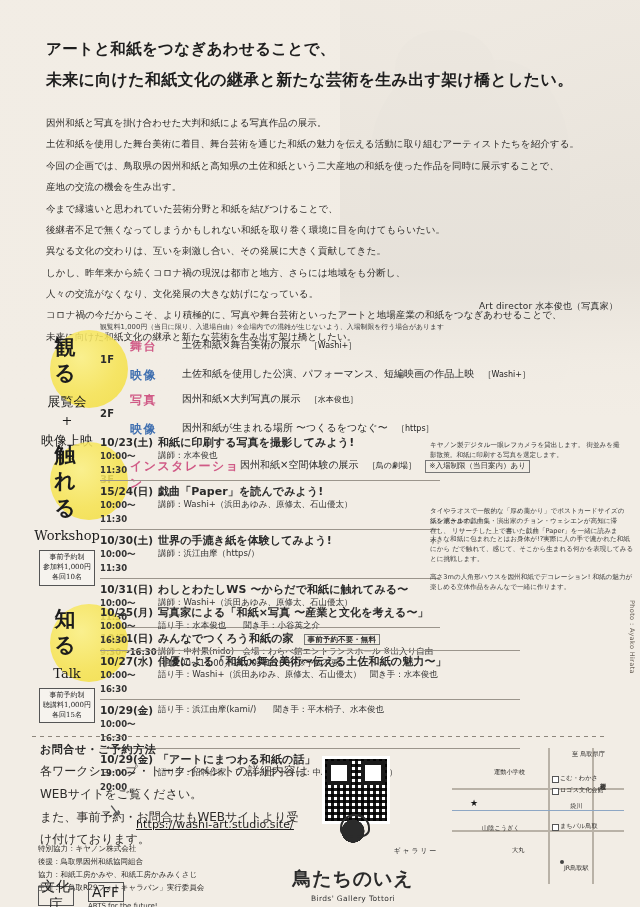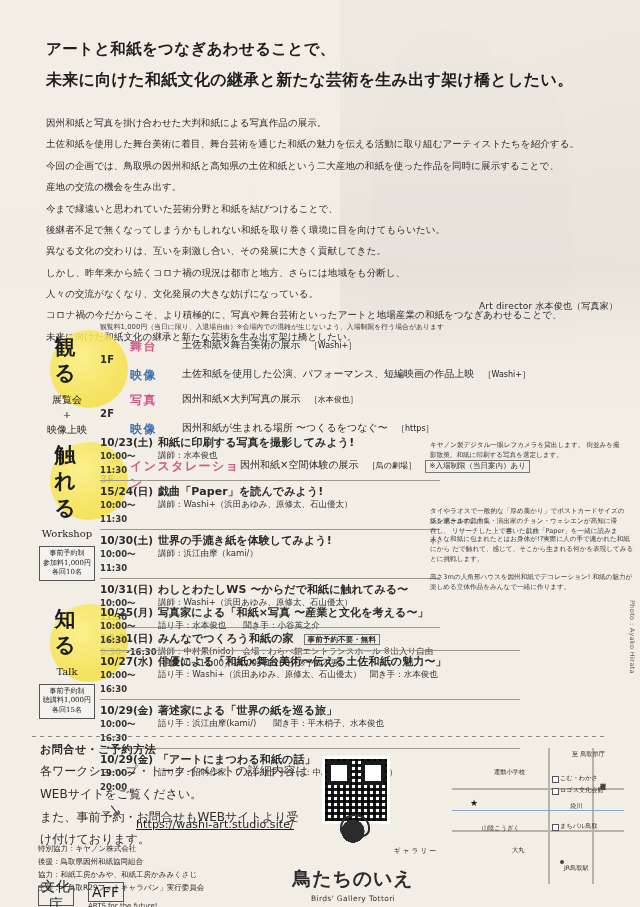--- a/index.html
+++ b/index.html
@@ -64,21 +64,21 @@
   .circle{
     position:absolute;width:78px;height:78px;border-radius:50%;
     background:radial-gradient(circle at 40% 35%, #fbf07f 0%, #f6e34f 55%, #f2dc3a 100%);
     opacity:.85;
   }
   .sec-label{
     position:absolute;width:86px;text-align:center;
     font-family:"DejaVu Serif","Liberation Serif",serif;
   }
   .sec-label .big{display:block;font-size:21px;font-weight:700;letter-spacing:.18em;line-height:1.25;color:#1c1c1c;}
-  .sec-label .sub{display:block;font-size:10px;margin-top:5px;line-height:1.5;color:#1c1c1c;}
+  .sec-label .sub{display:block;font-size:13px;margin-top:5px;line-height:1.5;color:#1c1c1c;}
   .sec-label .pricebox{
     display:inline-block;margin-top:5px;font-size:7px;border:1px solid #555;
     padding:2px 3px;line-height:1.4;color:#222;background:rgba(255,255,255,.35);
   }
 
   
   .notes{
     position:absolute;left:100px;top:322px;width:500px;font-size:6.8px;color:#3a3a3a;letter-spacing:.01em;
   }
 
@@ -301,21 +301,21 @@
         </div>
       </div>
       <div class="hr"></div>
       <div class="erow">
         <div class="edate">
           <span>10/30(土)</span><br>
           <span class="etime2">10:00〜11:30</span>
         </div>
         <div class="ebody">
           <div class="etitle">世界の手漉き紙を体験してみよう!</div>
-          <div class="elect">講師：浜江由摩（kami/）</div>
+          <div class="elect">講師：浜江由摩（https/）</div>
         </div>
       </div>
       <div class="hr"></div>
       <div class="erow">
         <div class="edate">
           <span>10/31(日)</span><br>
           <span class="etime2">10:00〜11:30</span>
         </div>
         <div class="ebody">
           <div class="etitle">わしとわたしWS 〜からだで和紙に触れてみる〜</div>
@@ -383,21 +383,20 @@
           <div class="elect">語り手：Washi+（浜田あゆみ、原修太、石山優太）　聞き手：水本俊也</div>
         </div>
       </div>
       <div class="hr"></div>
       <div class="erow">
         <div class="edate">
           <span>10/29(金)</span><br>
           <span class="etime2">10:00〜16:30</span>
         </div>
         <div class="ebody">
-          <div class="etitle">著述家による「世界の紙を巡る旅」</div>
           <div class="elect">語り手：浜江由摩(kami/)　　聞き手：平木梢子、水本俊也</div>
         </div>
       </div>
       <div class="hr"></div>
       <div class="erow">
         <div class="edate">
           <span>10/29(金)</span><br>
           <span class="etime2">19:00〜20:00</span>
         </div>
         <div class="ebody">

